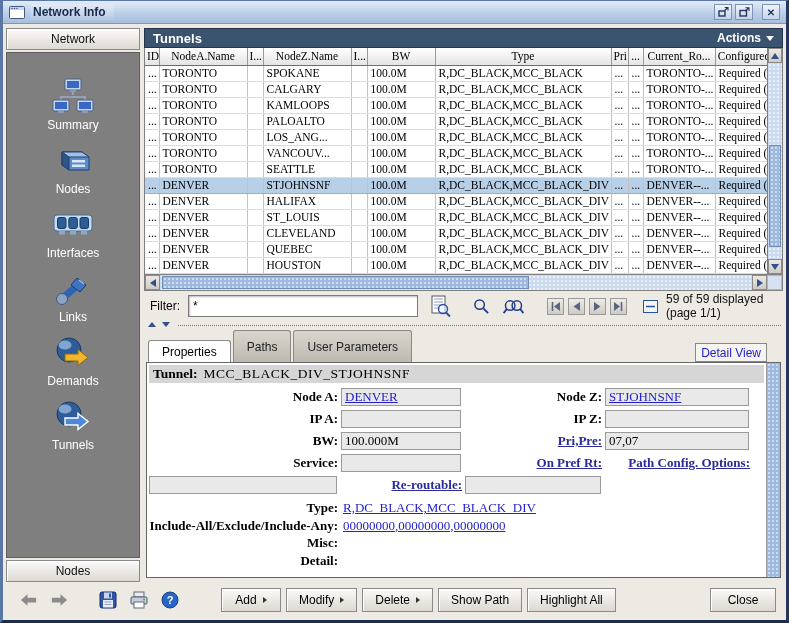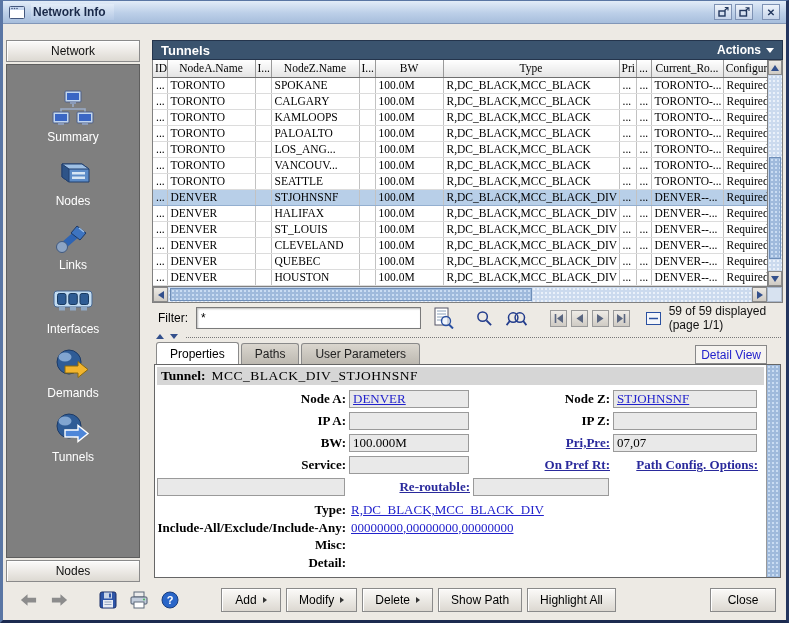--- a/index.html
+++ b/index.html
@@ -21,21 +21,21 @@
     border-bottom:1px solid #8297B8;
   }
   .title-text { font-size:12px; font-weight:bold; color:#1B2A4A; background:linear-gradient(180deg,#E2ECF8,#B4C8E4); padding:1px 8px 1px 2px; }
   .win-btns { margin-left:auto; display:flex; gap:3px; align-items:center; }
   .win-btn {
     width:18px; height:16px; display:flex; align-items:center; justify-content:center;
     background:linear-gradient(180deg,#EEF3FA,#C6D4EA); border:1px solid #7E92B4; cursor:pointer;
   }
   .win-btn.close { margin-left:6px; font-size:10px; font-weight:bold; color:#22375E; }
   
-  .body { flex:1; display:flex; gap:12px; padding:16px 3px 0 3px; min-height:0; }
+  .body { flex:1; display:flex; gap:4px; padding:4px 3px 0 3px; min-height:0; }
   
   .sidebar { flex:0 0 134px; display:flex; flex-direction:column; gap:2px; }
   .side-btn {
     height:22px; font-size:12px; color:#111;
     background:linear-gradient(180deg,#FCFBFA,#DDD9D2);
     border:1px solid #8A8A8A; box-shadow:inset 1px 1px 0 #FFF; cursor:pointer;
   }
   .side-panel {
     flex:1; background:#7F7F7F; border:1px solid #5E5E5E;
     display:flex; flex-direction:column; align-items:center; padding-top:22px; gap:5px; overflow:hidden;
@@ -97,21 +97,21 @@
   .status-text { margin-left:auto; color:#111; }
   
   .splitter { flex:0 0 9px; position:relative; cursor:row-resize; }
   .splitter::after { content:""; position:absolute; left:34px; right:2px; top:4px; border-top:1px dotted #777; }
   .split-arrows { position:absolute; left:4px; top:1px; display:flex; gap:6px; }
   .tri-up-s { width:0;height:0;border-left:4px solid transparent;border-right:4px solid transparent;border-bottom:5px solid #33508C; }
   .tri-dn-s { width:0;height:0;border-left:4px solid transparent;border-right:4px solid transparent;border-top:5px solid #33508C; }
   
   .tabs-row { flex:0 0 22px; display:flex; align-items:flex-end; padding-left:4px; }
   .tab {
-    height:21px; padding:0 13px; font-size:12px; display:flex; align-items:center; margin-right:2px;
+    height:32px; padding:0 13px; font-size:12px; display:flex; align-items:center; margin-right:2px;
     background:linear-gradient(180deg,#DAD6CE,#BDB9B1); border:1px solid #8A8A8A; border-bottom:none;
     border-radius:3px 3px 0 0; cursor:pointer; color:#222;
   }
   .tab.active { background:#FFFFFF; height:22px; z-index:2; color:#000; }
   .detail-btn {
     margin-left:auto; margin-right:16px; height:19px; padding:0 5px; font-size:12px;
     color:#2222CC; background:#F6F4F0; border:1px solid #888; cursor:pointer; display:flex; align-items:center;
   }
   
   .props-outer { flex:1; display:flex; padding:0 2px 4px 2px; min-height:0; }
@@ -214,42 +214,42 @@
                 <path d="M10 8 L17 13 L17 26 L10 21 Z" fill="#2E5488" stroke="#23406E"></path>
                 <path d="M10 8 L30 8 L37 13 L17 13 Z" fill="#9FC0E4" stroke="#23406E"></path>
                 <rect x="20" y="16" width="13" height="2.5" fill="#D6E6F4"></rect>
                 <rect x="20" y="20.5" width="13" height="2.5" fill="#D6E6F4"></rect>
               </svg>
             </span>
             <span class="side-label">Nodes</span>
           </div>
           <div class="side-item">
             <span class="side-icon">
-              <svg width="42" height="36" viewBox="0 0 42 36">
-                <path d="M11 27 L27 13" stroke="#2E64B4" stroke-width="7" stroke-linecap="round"></path>
-                <path d="M25 7 l9 7 -6 7 -9 -7 Z" fill="#3E74C0" stroke="#1E3A66"></path>
-                <path d="M27 9 l5 4" stroke="#9CC0E8" stroke-width="1.5"></path>
-                <circle cx="10" cy="28" r="5.5" fill="#8CA4C4" stroke="#41597E"></circle>
-              </svg>
-            </span>
-            <span class="side-label">Links</span>
-          </div>
-          <div class="side-item">
-            <span class="side-icon">
               <svg width="44" height="32" viewBox="0 0 44 32">
                 <rect x="3" y="6" width="38" height="16" rx="3" fill="#C2DCF2" stroke="#4A6A94"></rect>
                 <rect x="6.5" y="8.5" width="8.5" height="11" rx="2" fill="#2E5C94" stroke="#183A60"></rect>
                 <rect x="17.8" y="8.5" width="8.5" height="11" rx="2" fill="#2E5C94" stroke="#183A60"></rect>
                 <rect x="29" y="8.5" width="8.5" height="11" rx="2" fill="#2E5C94" stroke="#183A60"></rect>
                 <rect x="8" y="22" width="6" height="3.5" fill="#8FA8C4"></rect>
                 <rect x="19" y="22" width="6" height="3.5" fill="#8FA8C4"></rect>
                 <rect x="30" y="22" width="6" height="3.5" fill="#8FA8C4"></rect>
               </svg>
             </span>
             <span class="side-label">Interfaces</span>
+          </div>
+          <div class="side-item">
+            <span class="side-icon">
+              <svg width="42" height="36" viewBox="0 0 42 36">
+                <path d="M11 27 L27 13" stroke="#2E64B4" stroke-width="7" stroke-linecap="round"></path>
+                <path d="M25 7 l9 7 -6 7 -9 -7 Z" fill="#3E74C0" stroke="#1E3A66"></path>
+                <path d="M27 9 l5 4" stroke="#9CC0E8" stroke-width="1.5"></path>
+                <circle cx="10" cy="28" r="5.5" fill="#8CA4C4" stroke="#41597E"></circle>
+              </svg>
+            </span>
+            <span class="side-label">Links</span>
           </div>
           <div class="side-item">
             <span class="side-icon">
               <svg width="42" height="36" viewBox="0 0 42 36">
                 <circle cx="17" cy="15" r="12" fill="#2F5C96" stroke="#1C3A66"></circle>
                 <ellipse cx="13" cy="10" rx="6.5" ry="4.5" fill="#8FB2DA" opacity="0.85"></ellipse>
                 <path d="M13 19 h13 v-4.5 l10 8 -10 8 V26 H13 Z" fill="#F2B52E" stroke="#8A6A10"></path>
               </svg>
             </span>
             <span class="side-label">Demands</span>

